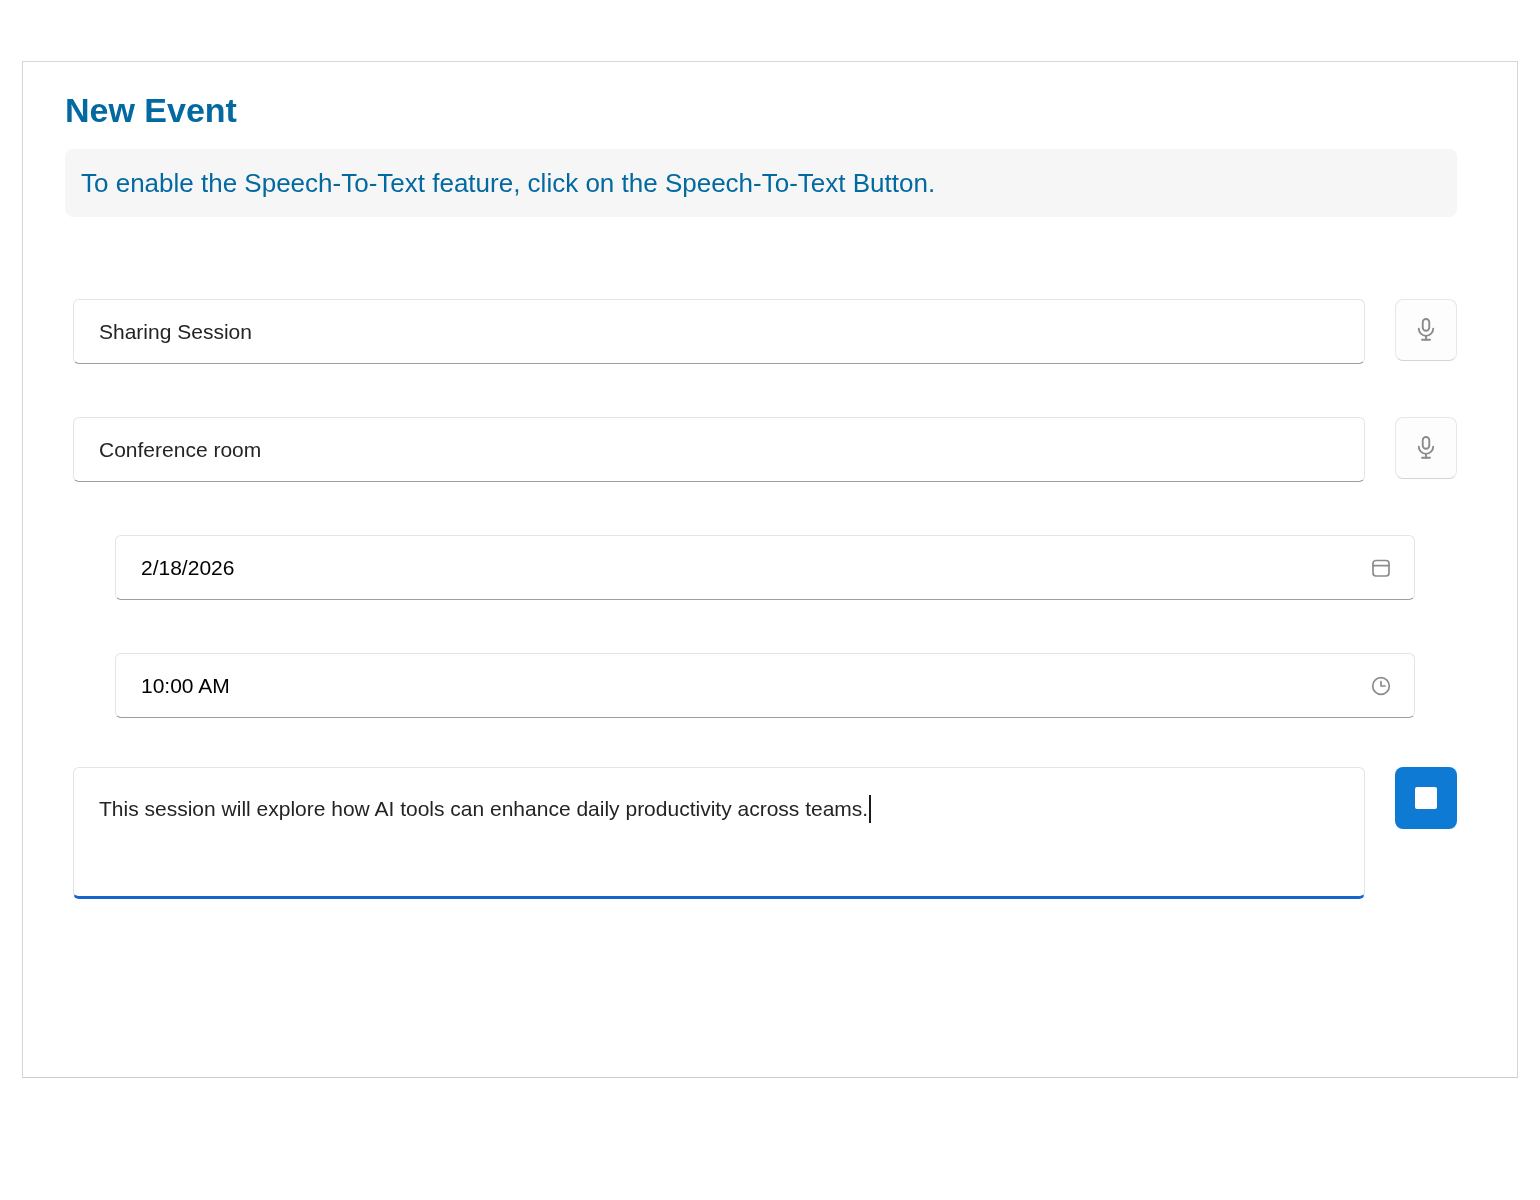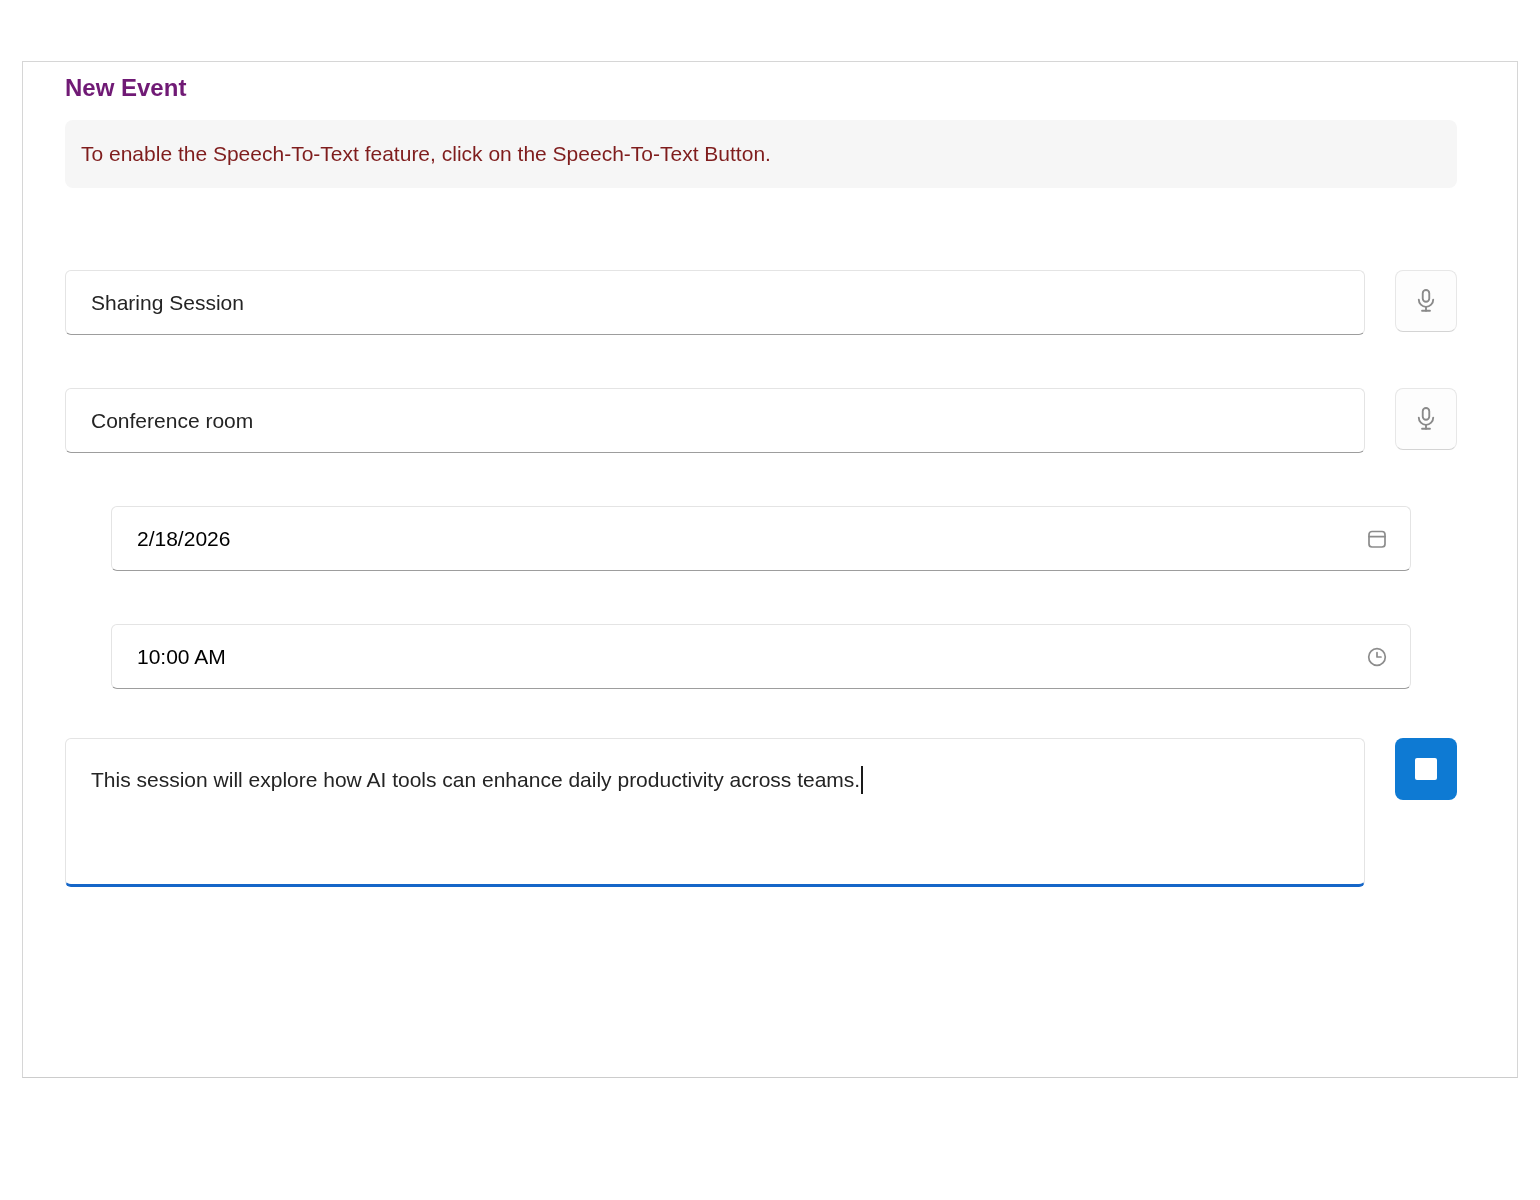--- a/index.html
+++ b/index.html
@@ -12,42 +12,43 @@
   .panel {
     position: absolute;
     left: 22px; top: 61px;
     width: 1496px; height: 1017px;
     background: #ffffff;
     border: 1px solid #d6d6d6;
     border-bottom-color: #cccccc;
     padding: 0 60px 0 42px;
   }
   .page-title {
-    margin-top: 10px;
-    font-size: 24px;
+    margin-top: 26px;
+    font-size: 34px;
     font-weight: 600;
-    color: #701a75;
+    color: #0369a1;
     line-height: 1.3;
   }
   .infobar {
     margin-top: 17px;
     height: 68px;
     background: #f6f6f6;
     border-radius: 8px;
     display: flex;
     align-items: center;
     padding: 0 16px;
   }
   .infobar span {
-    font-size: 21px;
-    color: #7f1d1d;
+    font-size: 26px;
+    color: #0369a1;
   }
   .row {
     display: flex;
     align-items: flex-start;
+    margin-left: 8px;
   }
   .mt-first   { margin-top: 82px; }
   .mt-field   { margin-top: 53px; justify-content: center; }
   .mt-desc    { margin-top: 49px; }
   .fieldwrap {
     position: relative;
     width: 1300px;
   }
   .field {
     width: 100%;
@@ -78,21 +79,21 @@
     border-bottom-color: #d4d4d4;
     border-radius: 8px;
     background: #fdfdfd;
     display: flex;
     align-items: center;
     justify-content: center;
     cursor: pointer;
   }
   .textarea-field {
     width: 1300px;
-    height: 149px;
+    height: 132px;
     border: 1px solid #e4e4e4;
     border-bottom: 3px solid #1566c8;
     border-radius: 6px;
     background: #ffffff;
     padding: 24px 40px 0 25px;
     font-size: 21px;
     line-height: 32px;
     color: #242424;
     cursor: text;
   }

